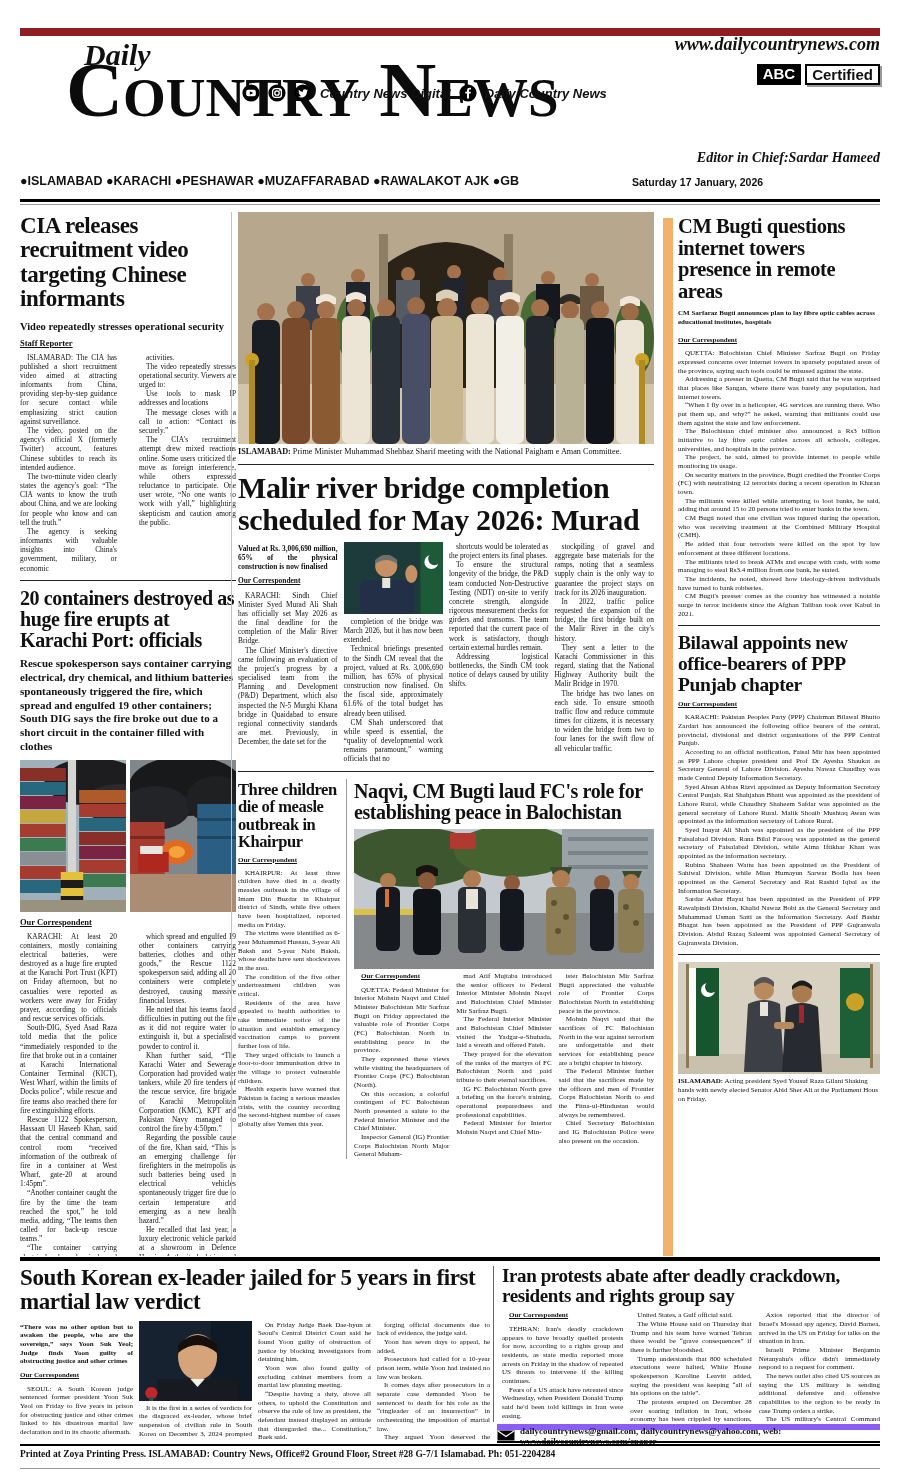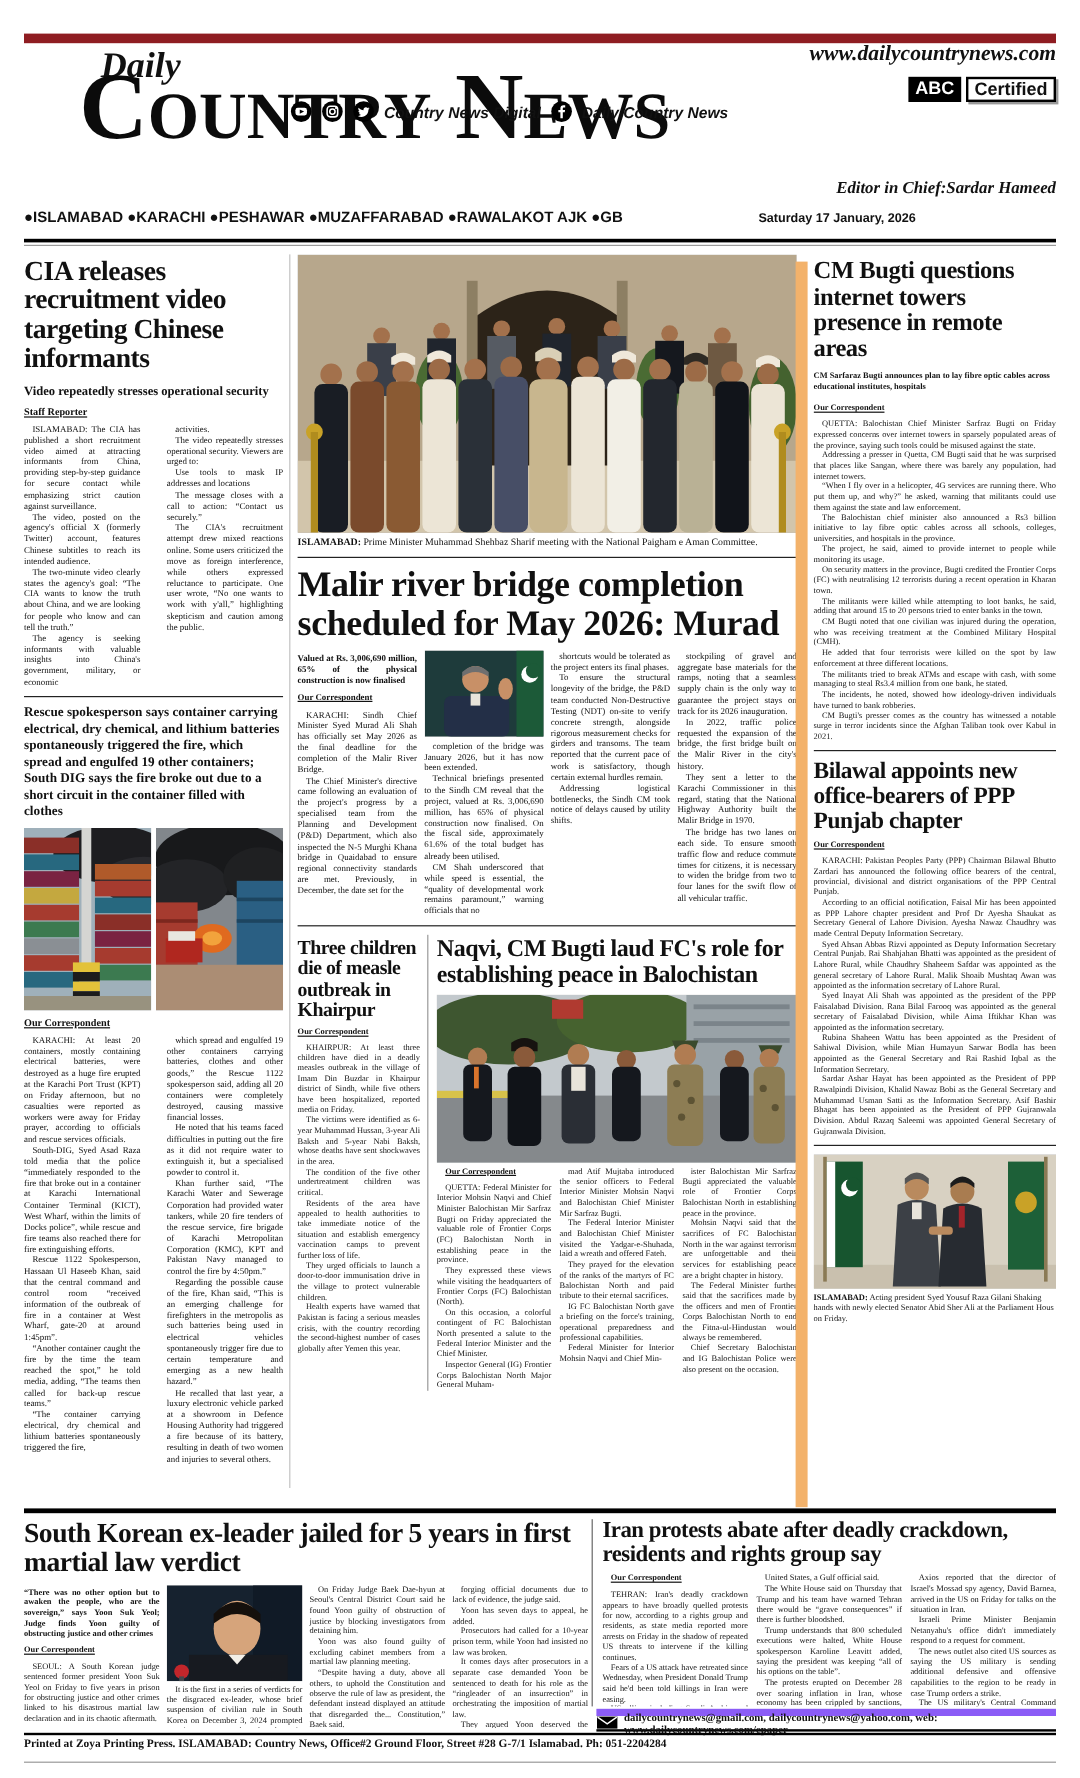--- a/index.html
+++ b/index.html
@@ -20,21 +20,21 @@
 #website{position:absolute;right:0;top:-4px;font-weight:bold;font-style:italic;font-size:18px}
 #abcbox{position:absolute;right:0;top:26px;font-family:"Liberation Sans",sans-serif;font-weight:bold;font-size:15px;display:flex}
 #abcbox .abc{background:#000;color:#fff;padding:1px 6px}
 #abcbox .cert{border:2px solid #000;box-shadow:2px 2px 0 #999;padding:0 5px;margin-left:4px;background:#fff}
 #editorline{position:absolute;right:0;top:112px;font-weight:bold;font-style:italic;font-size:14px}
 #citiesline{position:absolute;left:0;top:136px;font-family:"Liberation Sans",sans-serif;font-weight:bold;font-size:12.5px}
 #dateline{position:absolute;left:612px;top:138px;font-family:"Liberation Sans",sans-serif;font-weight:bold;font-size:10.5px}
 #toprule{left:20px;top:199px;width:860px;height:6px;border-top:3px solid #000;border-bottom:1px solid #9a9a9a}
 
 #col-left{left:20px;top:212px;width:216px;height:1044px;overflow:hidden}
-#col-center{left:241px;top:212px;width:423px;height:1028px;overflow:hidden;border-left:1px solid #c2c2c2;padding-left:6px}
+#col-center{left:231px;top:212px;width:423px;height:1028px;overflow:hidden;border-left:1px solid #c2c2c2;padding-left:6px}
 #orangebar{left:663px;top:218px;width:10px;height:1038px;background:#f3b26b}
 #col-right{left:678px;top:214px;width:202px;height:1042px;overflow:hidden}
 #rule-bottom{left:20px;top:1257px;width:860px;height:4px;background:#000}
 #sec-korea{left:20px;top:1266px;width:470px;height:174px;overflow:hidden}
 #sec-iran{left:493px;top:1266px;width:387px;height:156px;overflow:hidden;border-left:1px solid #666;padding-left:8px}
 #emailbar{left:497px;top:1424px;width:383px;height:19px;border-top:6px solid #8b5cf6;border-bottom:2px solid #000;
   display:flex;align-items:center;gap:5px;font-weight:bold;font-size:9px}
 #printedbar{left:20px;top:1444px;width:860px;border-top:2px solid #000;padding-top:3px;font-weight:bold;font-size:9.5px}
 #bottomline{left:20px;top:1468px;width:860px;border-top:1px solid #999}
 
@@ -141,20 +141,21 @@
             <p>activities.</p>
             <p>The video repeatedly stresses operational security. Viewers are urged to:</p>
             <p>Use tools to mask IP addresses and locations</p>
             <p>The message closes with a call to action: “Contact us securely.”</p>
             <p>The CIA's recruitment attempt drew mixed reactions online. Some users criticized the move as foreign interference, while others expressed reluctance to participate. One user wrote, “No one wants to work with y'all,” highlighting skepticism and caution among the public.</p>
           </div>
       </div>
     </article>
     <hr class="rule">
     <article>
+      <h2 class="hl hl-fire">20 containers destroyed as huge fire erupts at Karachi Port: officials</h2>
       <p class="sf sf-fire">Rescue spokesperson says container carrying electrical, dry chemical, and lithium batteries spontaneously triggered the fire, which spread and engulfed 19 other containers; South DIG says the fire broke out due to a short circuit in the container filled with clothes</p>
       <div class="photos2">
         <span class="ph">
           <svg viewBox="0 0 104 152" preserveAspectRatio="none">
             <rect width="104" height="152" fill="#9fb0ba"></rect>
             <ellipse cx="72" cy="22" rx="48" ry="24" fill="#1d1d20"></ellipse>
               <ellipse cx="98" cy="44" rx="36" ry="20" fill="#2a2a2e"></ellipse>
             <g>
               <rect x="0" y="8" width="45" height="13" fill="#8a2f28"></rect>
                 <rect x="0" y="22" width="45" height="13" fill="#27687f"></rect>
@@ -350,21 +351,21 @@
                 <circle cx="87" cy="20" r="7" fill="#fff"></circle>
                 <circle cx="90" cy="17" r="6.2" fill="#1c5a38"></circle>
               <rect x="16" y="38" width="54" height="34" rx="6" fill="#232f47"></rect>
               <circle cx="42" cy="24" r="11" fill="#c89067"></circle>
                 <path d="M31 18 Q42 8 53 18 L53 22 Q42 14 31 22 Z" fill="#6f6f6f"></path>
               <ellipse cx="67" cy="32" rx="6" ry="9" fill="#c89067"></ellipse>
               <rect x="38" y="36" width="8" height="10" fill="#e8e4da"></rect>
             </svg>
           </span>
           <div>
-              <p>completion of the bridge was January 2026, but it has now been extended.</p>
+              <p>completion of the bridge was March 2026, but it has now been extended.</p>
               <p>Technical briefings presented to the Sindh CM reveal that the project, valued at Rs. 3,006,690 million, has 65% of physical construction now finalised. On the fiscal side, approximately 61.6% of the total budget has already been utilised.</p>
               <p>CM Shah underscored that while speed is essential, the “quality of developmental work remains paramount,” warning officials that no</p>
             </div>
         </div>
         <div>
             <p>shortcuts would be tolerated as the project enters its final phases.</p>
             <p>To ensure the structural longevity of the bridge, the P&amp;D team conducted Non-Destructive Testing (NDT) on-site to verify concrete strength, alongside rigorous measurement checks for girders and transoms. The team reported that the current pace of work is satisfactory, though certain external hurdles remain.</p>
             <p>Addressing logistical bottlenecks, the Sindh CM took notice of delays caused by utility shifts.</p>
           </div>
         <div>

